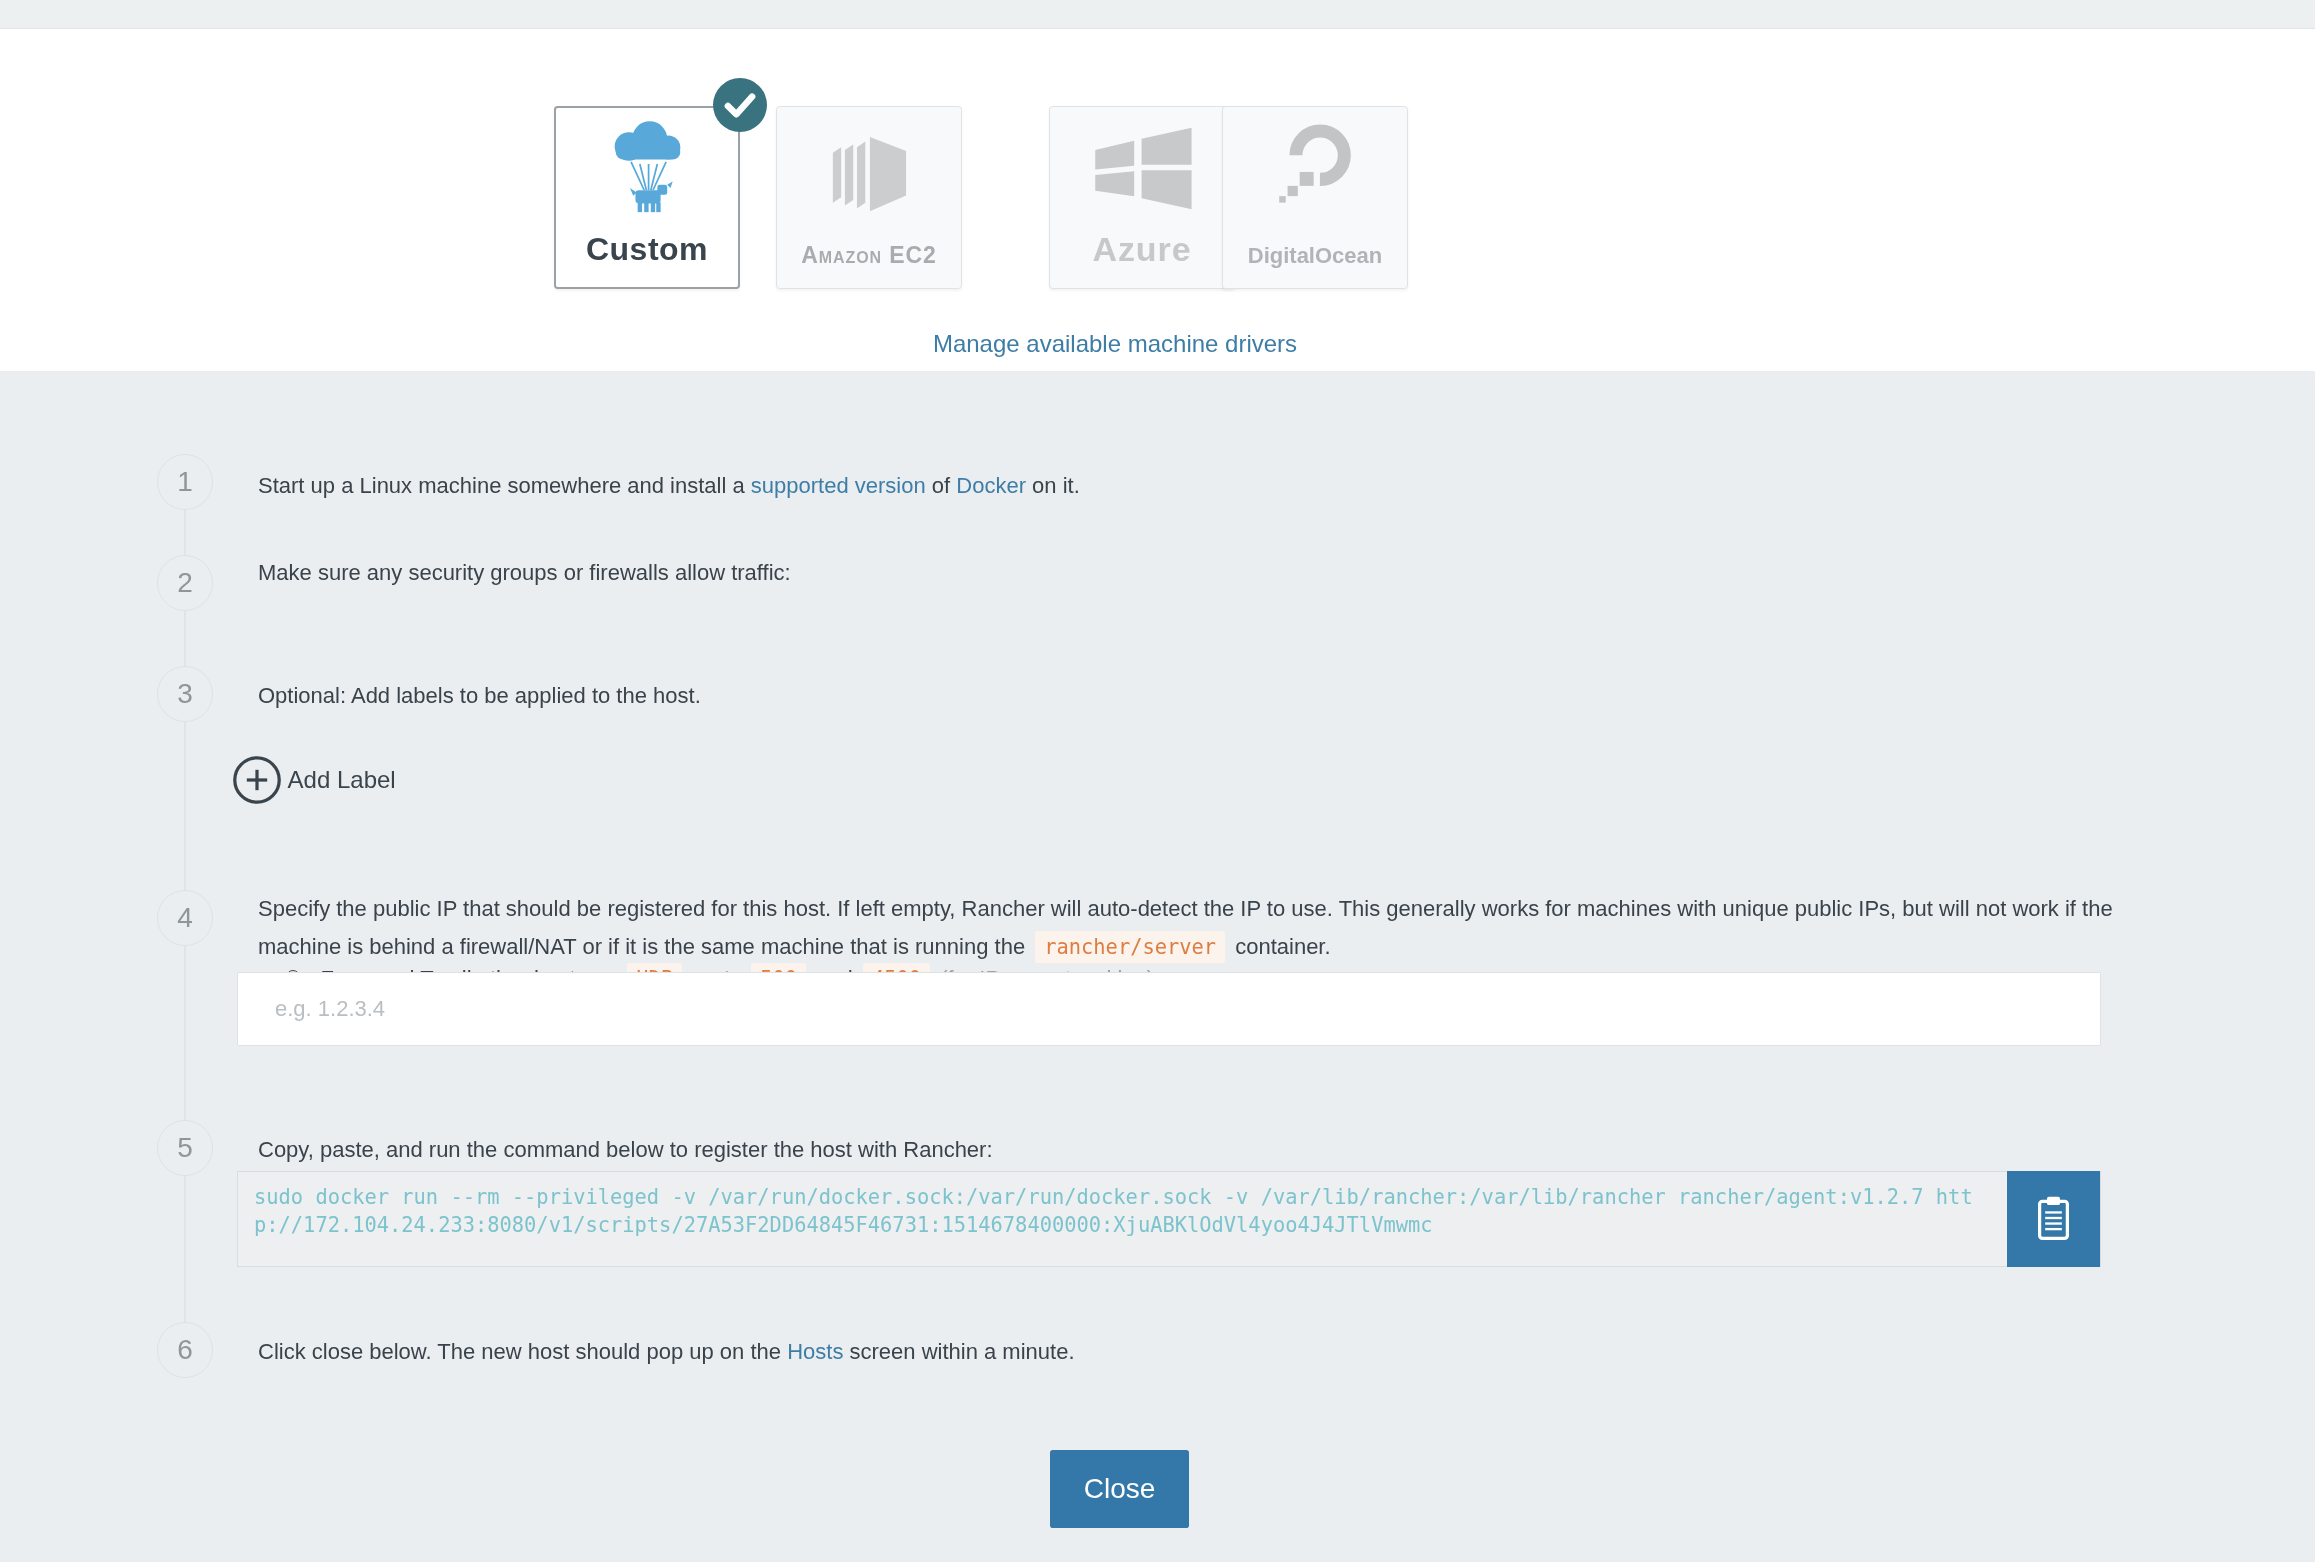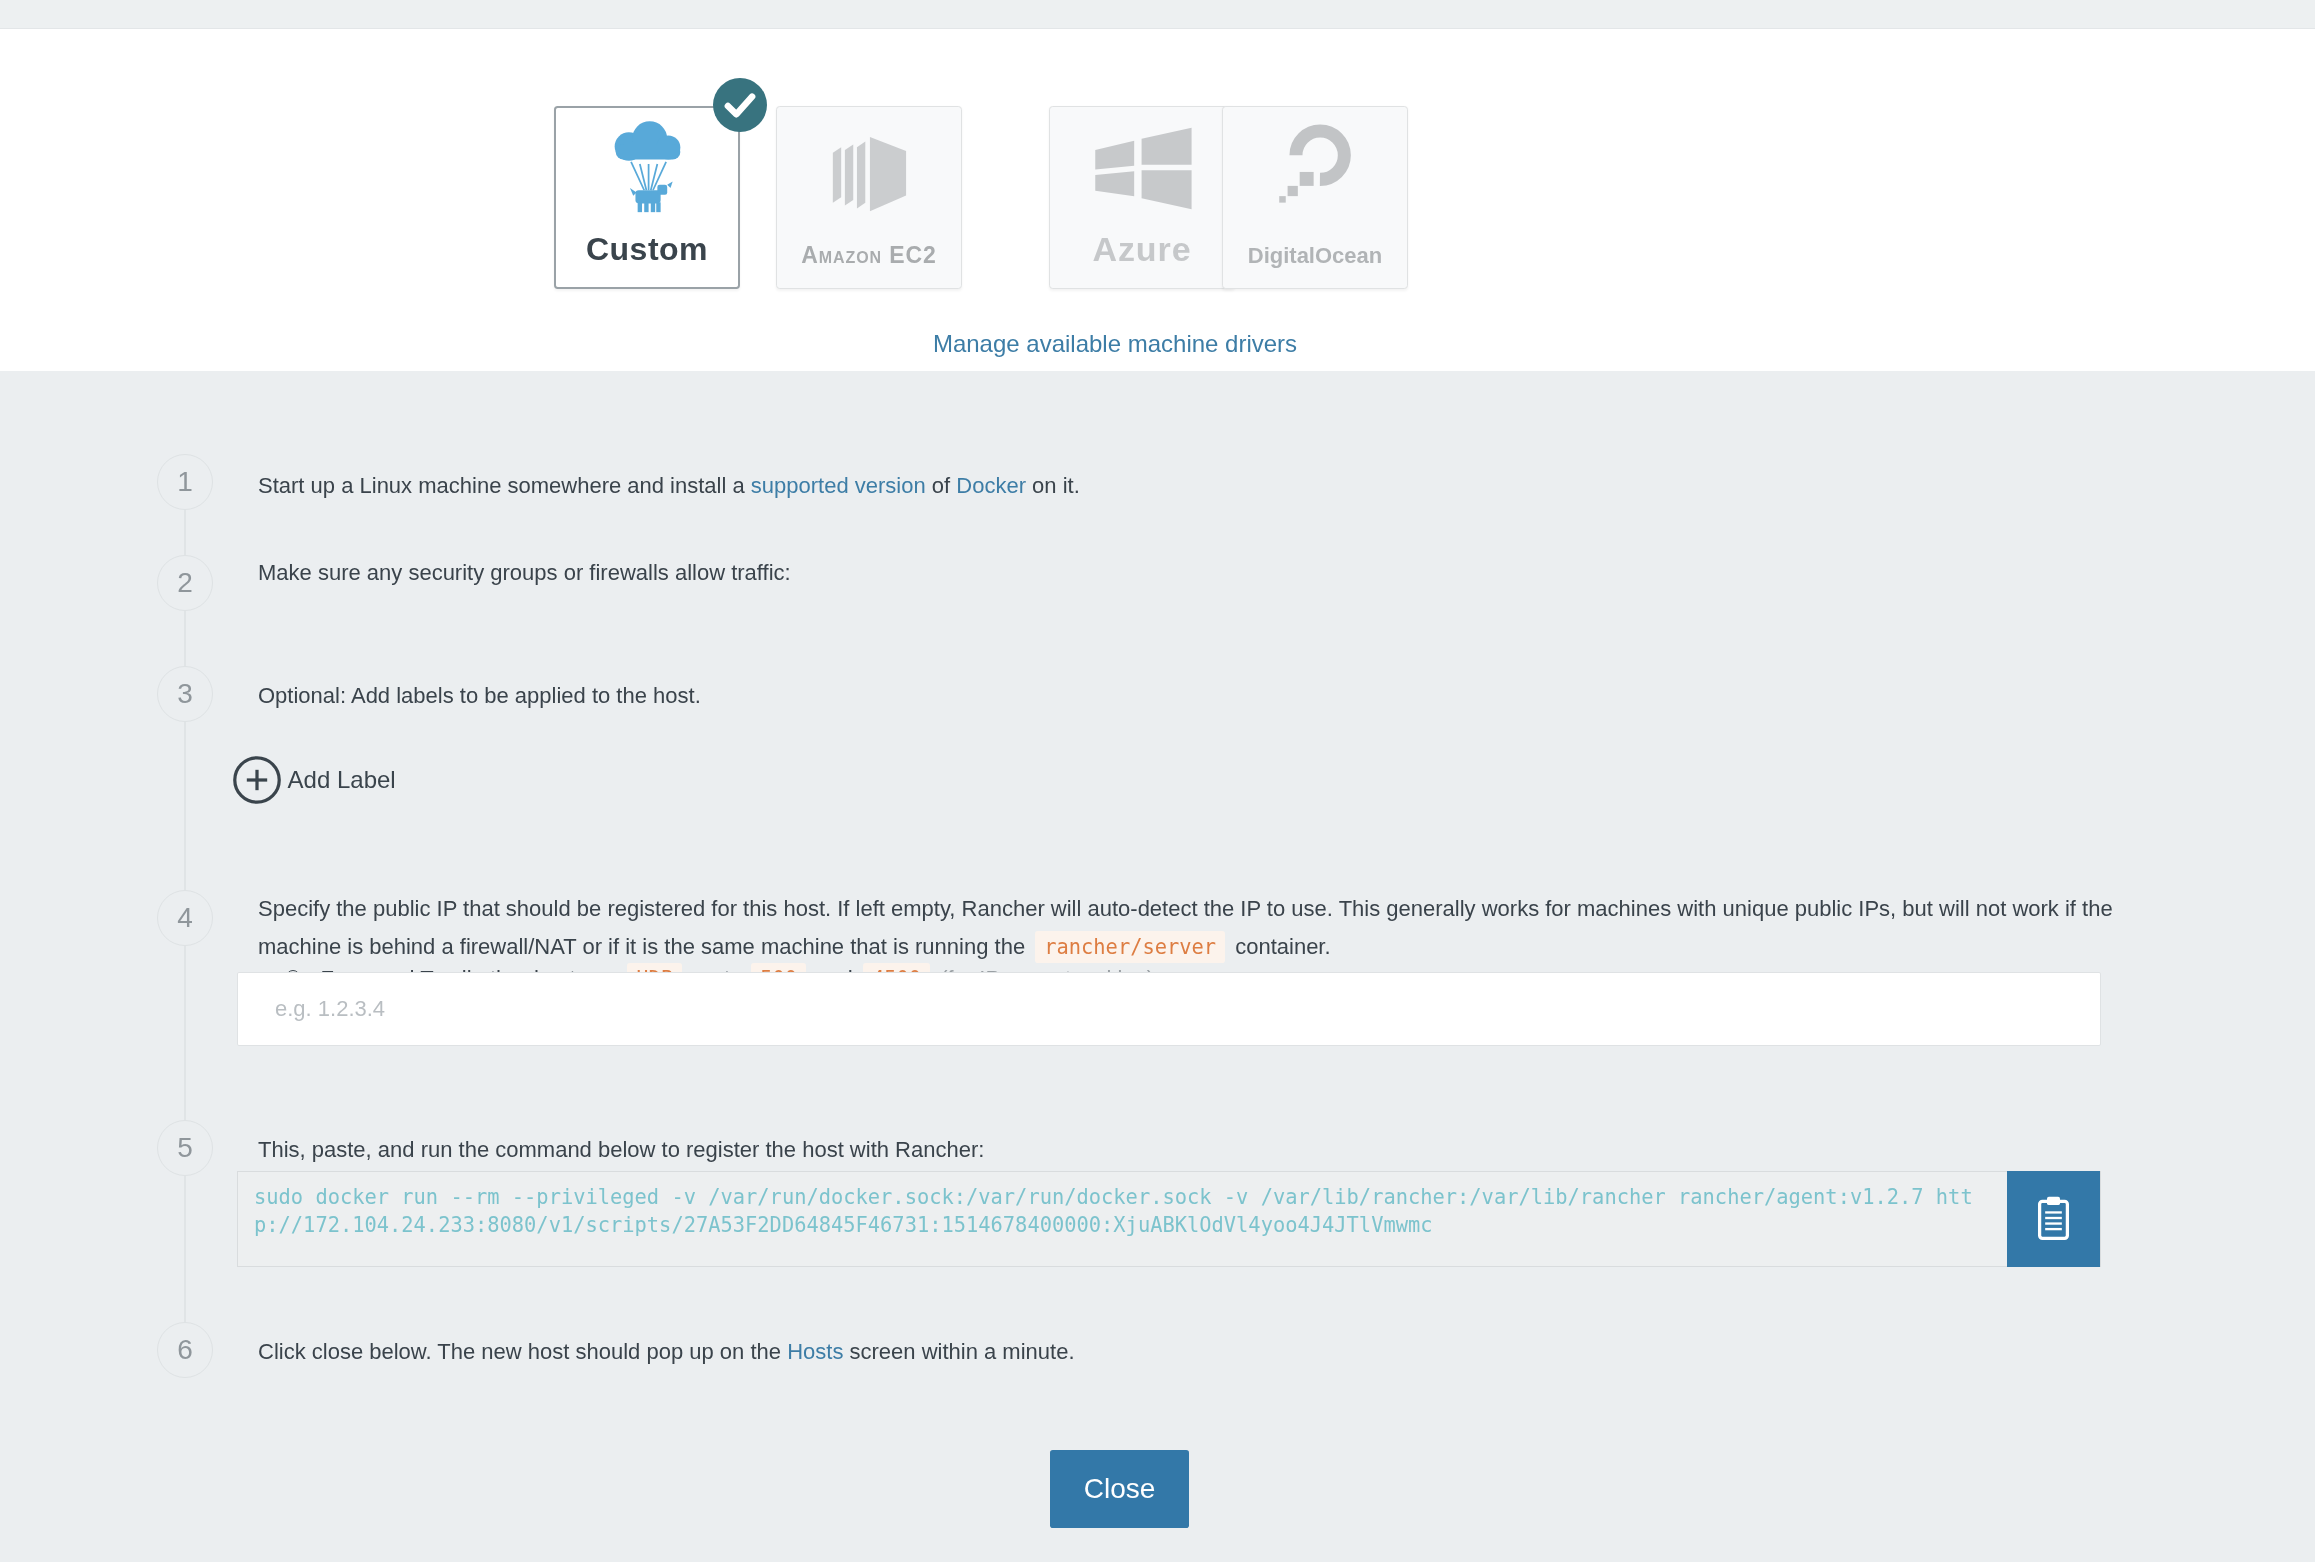--- a/index.html
+++ b/index.html
@@ -207,21 +207,21 @@
           <line x1="16" y1="27" x2="38" y2="27" stroke="#3a444c" stroke-width="3.5"></line>
         </svg>
       </span>
       <span class="txt">Add Label</span>
     </button>
 
     <div class="step-text t4"><span>Specify the public IP that should be registered for this host. If left empty, Rancher will auto-detect the IP to use. This generally works for machines with unique public IPs, but will not work if the machine is behind a firewall/NAT or if it is the same machine that is running the </span><span class="code-badge">rancher/server</span><span> container.</span></div>
 
     <input class="ip-input" type="text" placeholder="e.g. 1.2.3.4" style="">
 
-    <div class="step-text t5">This, paste, and run the command below to register the host with Rancher:</div>
+    <div class="step-text t5">Copy, paste, and run the command below to register the host with Rancher:</div>
 
     <div class="cmd-box">
       <code class="cmd-text">sudo docker run --rm --privileged -v /var/run/docker.sock:/var/run/docker.sock -v /var/lib/rancher:/var/lib/rancher rancher/agent:v1.2.7 http://172.104.24.233:8080/v1/scripts/27A53F2DD64845F46731:1514678400000:XjuABKlOdVl4yoo4J4JTlVmwmc</code>
       <button class="copy-btn">
         <span>
           <svg width="41" height="50" viewBox="0 0 44 54">
             <rect x="7" y="9" width="30" height="40" rx="3" fill="none" stroke="#ffffff" stroke-width="3.5"></rect>
             <rect x="15" y="4" width="14" height="9" rx="2" fill="#ffffff"></rect>
             <line x1="13" y1="21" x2="31" y2="21" stroke="#ffffff" stroke-width="2.5"></line>
             <line x1="13" y1="27" x2="31" y2="27" stroke="#ffffff" stroke-width="2.5"></line>

